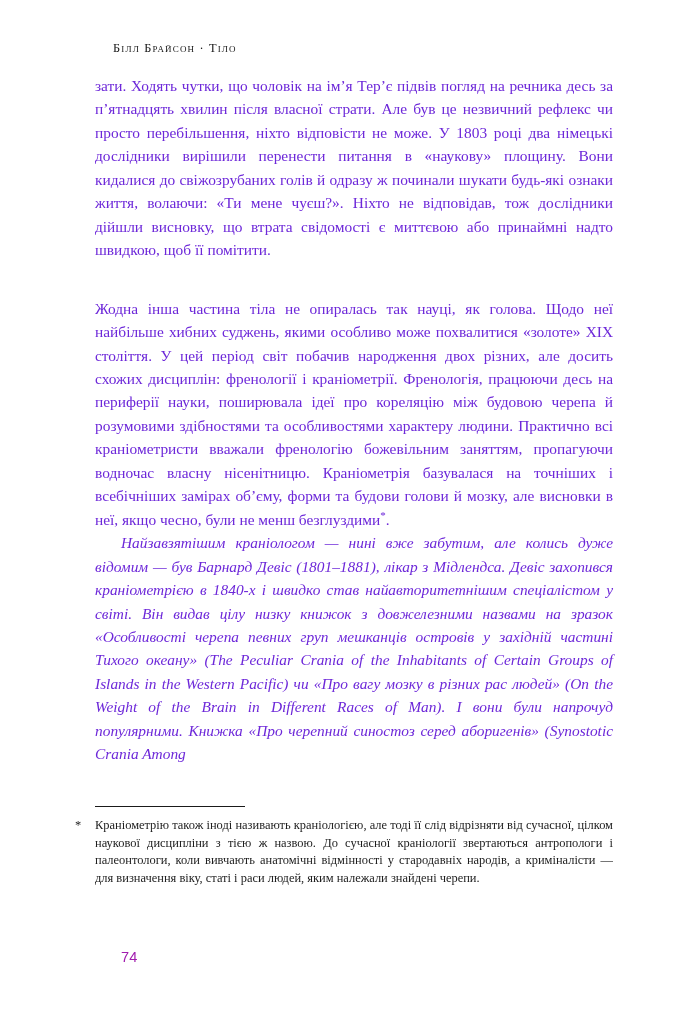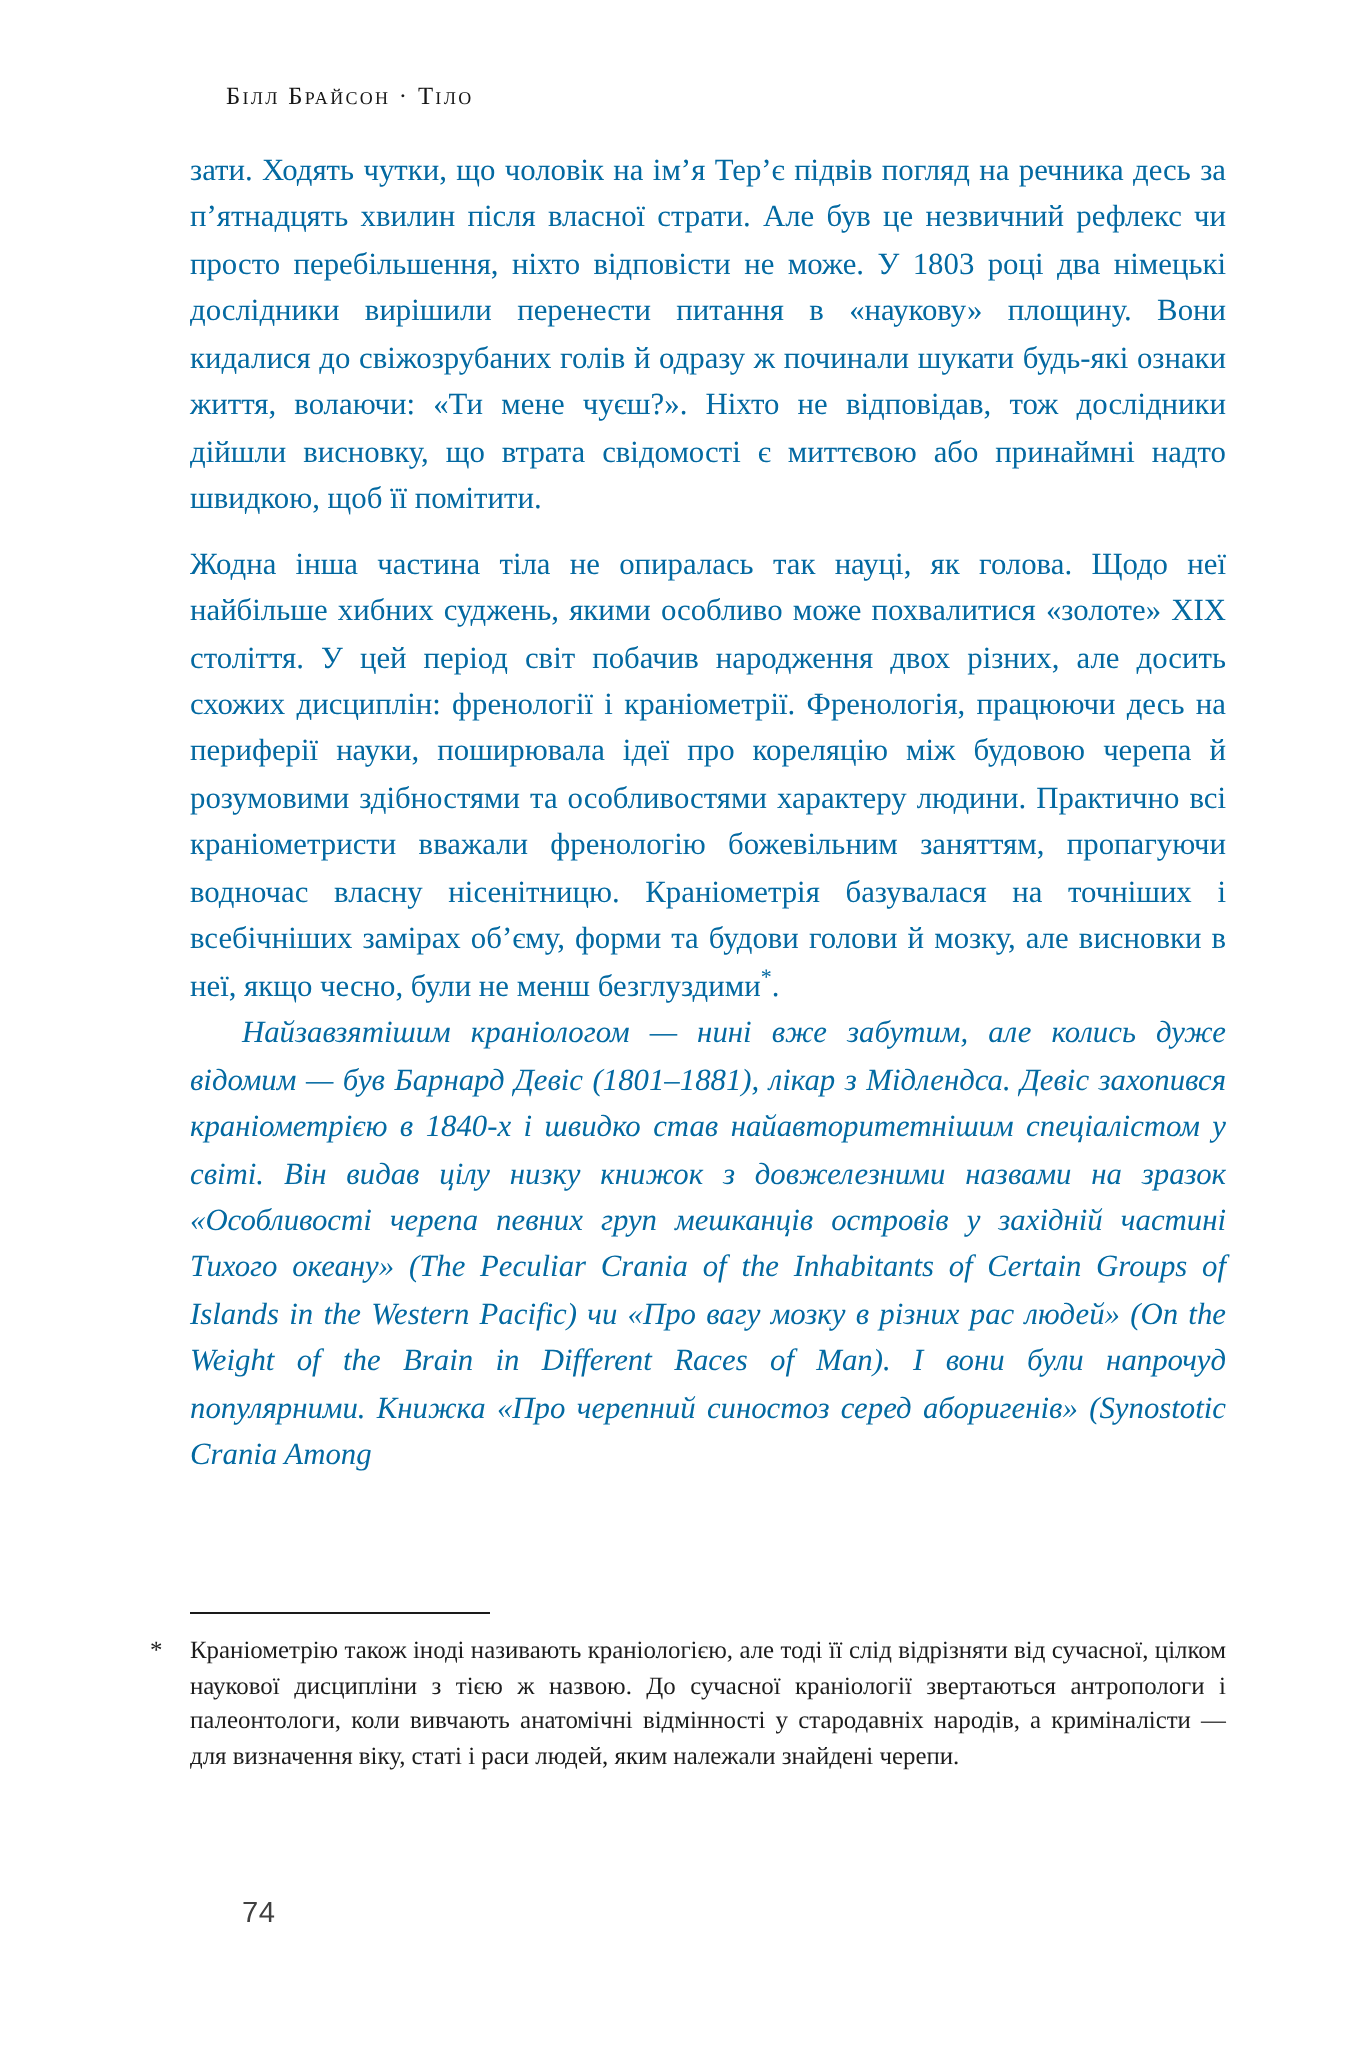--- a/index.html
+++ b/index.html
@@ -41,35 +41,35 @@
   
   .body-block {
     position: absolute;
     left: 95px;
     top: 74px;
     width: 518px;
     font-size: 15.4px;
     line-height: 23.45px;
     text-align: justify;
     text-justify: inter-word;
-    color: #0369a1;
+    color: #6d28d9;
     -webkit-hyphens: none;
     hyphens: none;
   }
 
   .para {
     margin: 0;
     text-indent: 0;
   }
   .para.indent {
     text-indent: 26px;
     font-style: italic;
   }
   .para.gap {
-    margin-top: 9px;
+    margin-top: 35px;
   }
 
   .fn-marker {
     font-size: 11px;
     vertical-align: super;
     line-height: 0;
   }
 
   
   .footnote-rule {
@@ -104,21 +104,21 @@
     text-align: left;
   }
 
   
   .folio {
     position: absolute;
     left: 121px;
     top: 949px;
     font-family: "Liberation Sans", "DejaVu Sans", sans-serif;
     font-size: 14.6px;
-    color: #404040;
+    color: #a21caf;
     letter-spacing: 0.2px;
   }
 </style>
 </head>
 <body>
 
 <div class="page">
 
   <div class="running-head">Білл Брайсон · Тіло</div>
 

